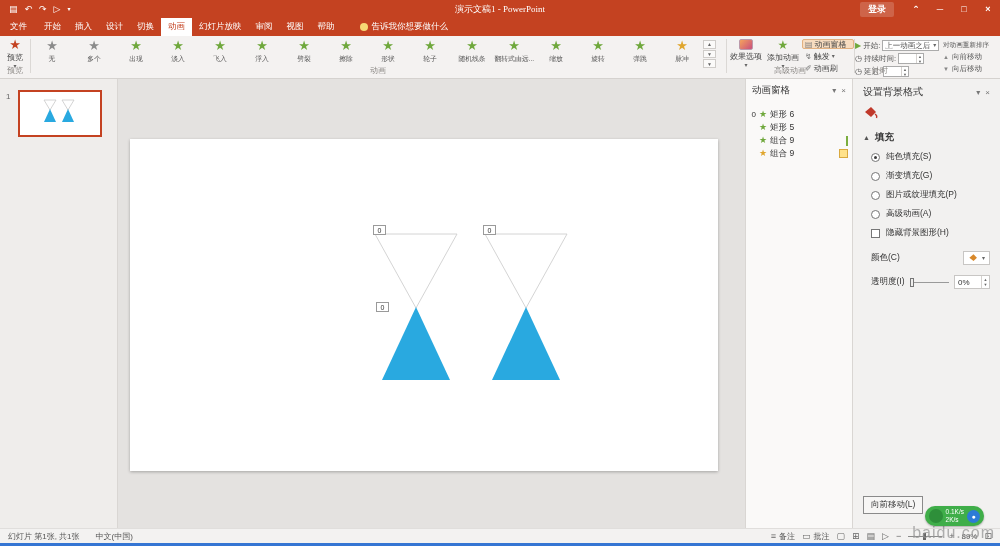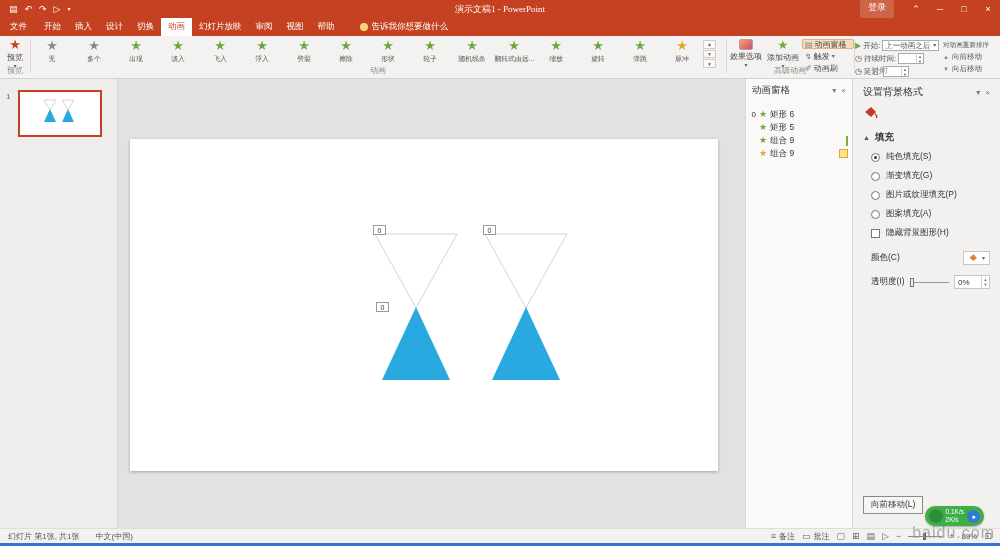--- a/index.html
+++ b/index.html
@@ -7,21 +7,21 @@
     --accent:#C44221; --triangle:#29A9E0; --entrance:#6FA83C; --emphasis:#E0A62E; --active-highlight:#F7DCC0;
   }
   html,body{width:1000px;height:546px;overflow:hidden;}
   body{background:#E4E2E0;position:relative;font-size:9px;color:#444;}
 
   
   .titlebar{position:absolute;left:0;top:0;width:1000px;height:18px;background:var(--accent);display:flex;align-items:center;color:#fff;}
   .qat{display:flex;align-items:center;gap:7px;padding:0 9px;font-size:9px;}
   .qat span{cursor:default;line-height:18px;}
   .tb-title{position:absolute;left:0;right:0;text-align:center;font-size:9px;pointer-events:none;font-family:Liberation Serif, serif;}
-  .tb-right{margin-left:auto;display:flex;height:18px;}
+  .tb-right{margin-left:auto;display:flex;align-items:center;height:18px;font-weight:bold;}
   .login{background:rgba(255,255,255,.18);border-radius:2px;padding:1px 8px;margin-right:10px;font-size:9px;cursor:pointer;}
   .winbtn{width:24px;height:18px;display:flex;align-items:center;justify-content:center;font-size:9px;cursor:pointer;}
 
   
   .tabrow{position:absolute;left:0;top:18px;width:1000px;height:18px;background:var(--accent);display:flex;align-items:stretch;color:#fff;font-size:8.5px;}
   .tab{padding:0 7px;display:flex;align-items:center;cursor:pointer;white-space:nowrap;}
   .tab.active{background:#fff;color:var(--accent);}
   .tellme{display:flex;align-items:center;gap:4px;margin-left:12px;padding:0 6px;cursor:text;}
   .bulb{width:8px;height:8px;border-radius:50%;background:#F7D774;display:inline-block;}
 
@@ -403,21 +403,21 @@
   <div class="fp-opt">
     <span class="radio"></span>
     <span>渐变填充(G)</span>
   </div>
   <div class="fp-opt">
     <span class="radio"></span>
     <span>图片或纹理填充(P)</span>
   </div>
   <div class="fp-opt">
     <span class="radio"></span>
-    <span>图案填充(A)</span>
+    <span>高级动画(A)</span>
   </div>
   <div class="fp-opt">
     <span class="checkbox"></span>
     <span>隐藏背景图形(H)</span>
   </div>
   <div class="fp-row">
     <span>颜色(C)</span>
     <span class="color-btn">
       <svg width="11" height="10" viewBox="0 0 16 13">
         <path d="M2 6 L8 1 L13 6 L8 11 Z" fill="#D8882A"></path>

